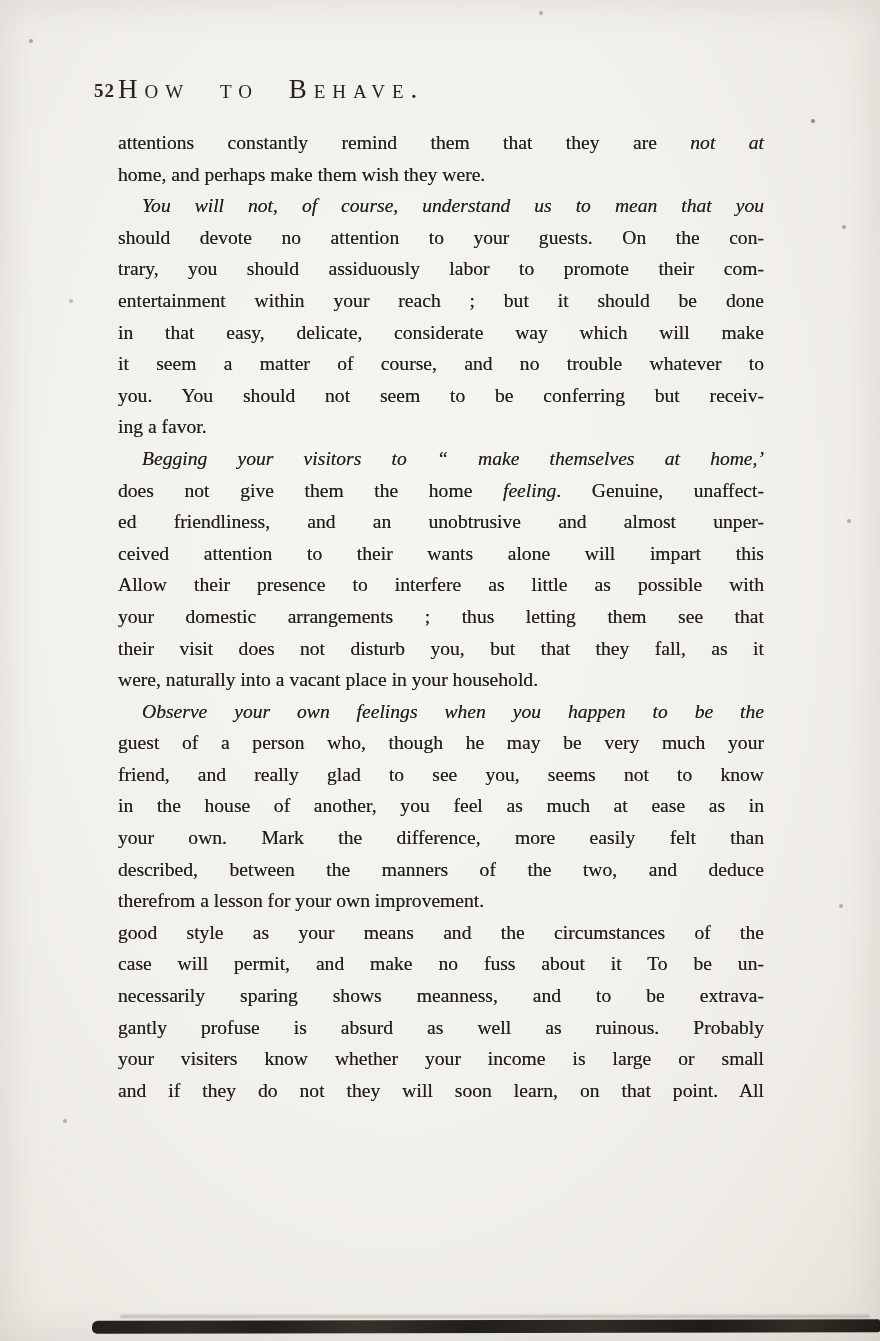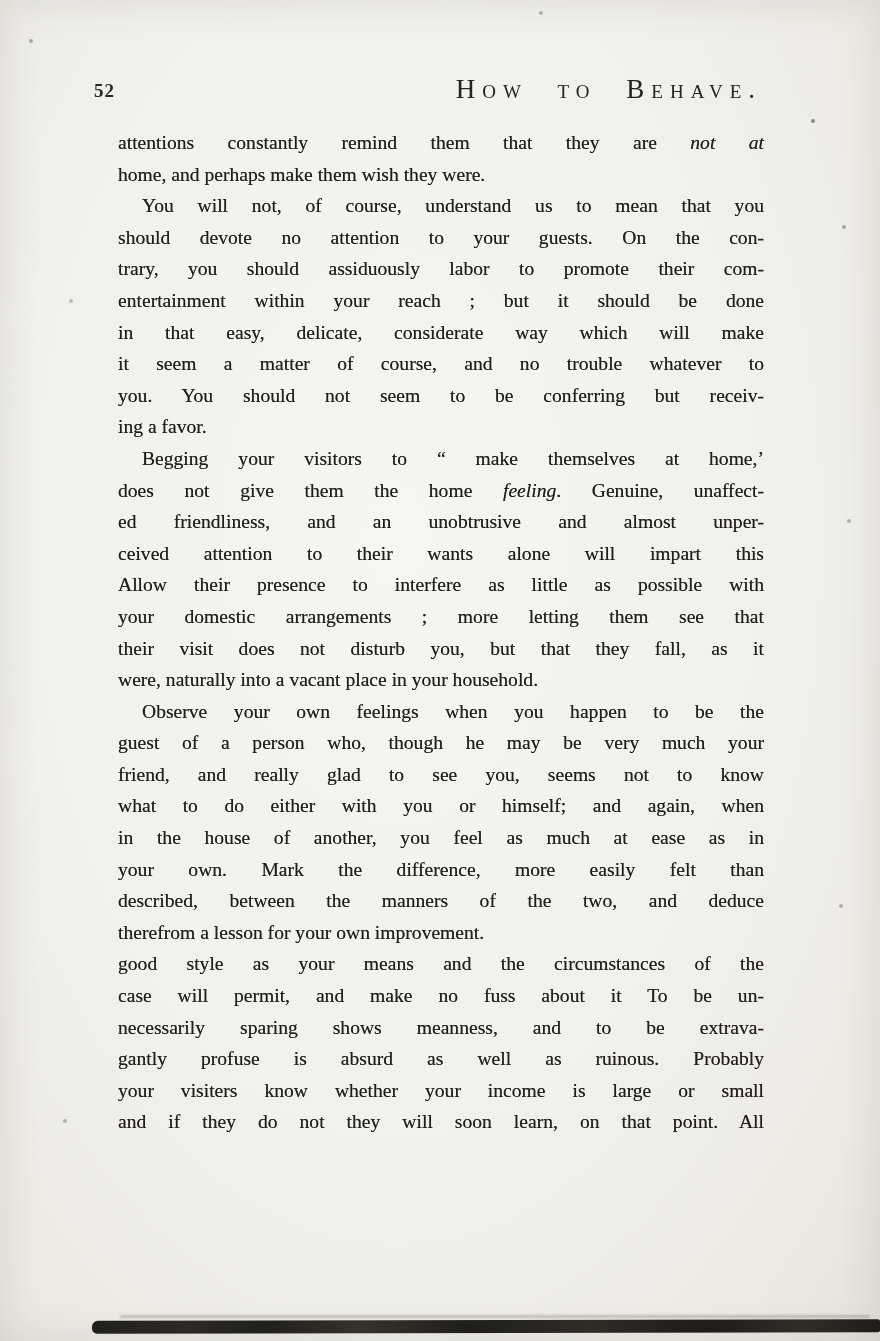--- a/index.html
+++ b/index.html
@@ -33,21 +33,21 @@
     font-size: 19px;
     font-weight: bold;
     letter-spacing: 1px;
     color: #2a2723;
   }
   .running-title {
     position: absolute;
     left: 0;
     right: 0;
     top: 0;
-    text-align: right;
+    text-align: left;
     font-variant: small-caps;
     font-size: 27px;
     letter-spacing: 7px;
     word-spacing: 16px;
     color: #26231f;
   }
   .text-block {
     position: absolute;
     top: 127px;
     left: 118px;
@@ -61,20 +61,21 @@
     text-align-last: justify;
     white-space: normal;
     height: 31.6px;
     overflow: visible;
   }
   .line.last {
     text-align-last: left;
   }
   .line.indent {
     text-indent: 24px;
+    font-style: italic;
   }
   .line i {
     font-style: italic;
   }
   .scan-bar {
     position: absolute;
     left: 92px;
     right: 0;
     bottom: 8px;
     height: 13px;
@@ -131,27 +132,26 @@
       <div class="line">entertainment within your reach ; but it should be done</div>
       <div class="line">in that easy, delicate, considerate way which will make</div>
       <div class="line">it seem a matter of course, and no trouble whatever to</div>
       <div class="line">you.  You should not seem to be conferring but receiv-</div>
       <div class="line last">ing a favor.</div>
       <div class="line indent">Begging your visitors to “ make themselves at home,’</div>
       <div class="line">does not give them the home <i>feeling</i>.  Genuine, unaffect-</div>
       <div class="line">ed friendliness, and an unobtrusive and almost unper-</div>
       <div class="line">ceived attention to their wants alone will impart this</div>
       <div class="line">Allow their presence to interfere as little as possible with</div>
-      <div class="line">your domestic arrangements ; more letting them see that</div>
+      <div class="line">your domestic arrangements ; thus letting them see that</div>
       <div class="line">their visit does not disturb you, but that they fall, as it</div>
       <div class="line last">were, naturally into a vacant place in your household.</div>
       <div class="line indent">Observe your own feelings when you happen to be the</div>
       <div class="line">guest of a person who, though he may be very much your</div>
       <div class="line">friend, and really glad to see you, seems not to know</div>
-      <div class="line">what to do either with you or himself; and again, when</div>
       <div class="line">in the house of another, you feel as much at ease as in</div>
       <div class="line">your own.  Mark the difference, more easily felt than</div>
       <div class="line">described, between the manners of the two, and deduce</div>
       <div class="line last">therefrom a lesson for your own improvement.</div>
       <div class="line">good style as your means and the circumstances of the</div>
       <div class="line">case will permit, and make no fuss about it   To be un-</div>
       <div class="line">necessarily sparing shows meanness, and to be extrava-</div>
       <div class="line">gantly profuse is absurd as well as ruinous.  Probably</div>
       <div class="line">your visiters know whether your income is large or small</div>
       <div class="line">and if they do not they will soon learn, on that point. All</div>

